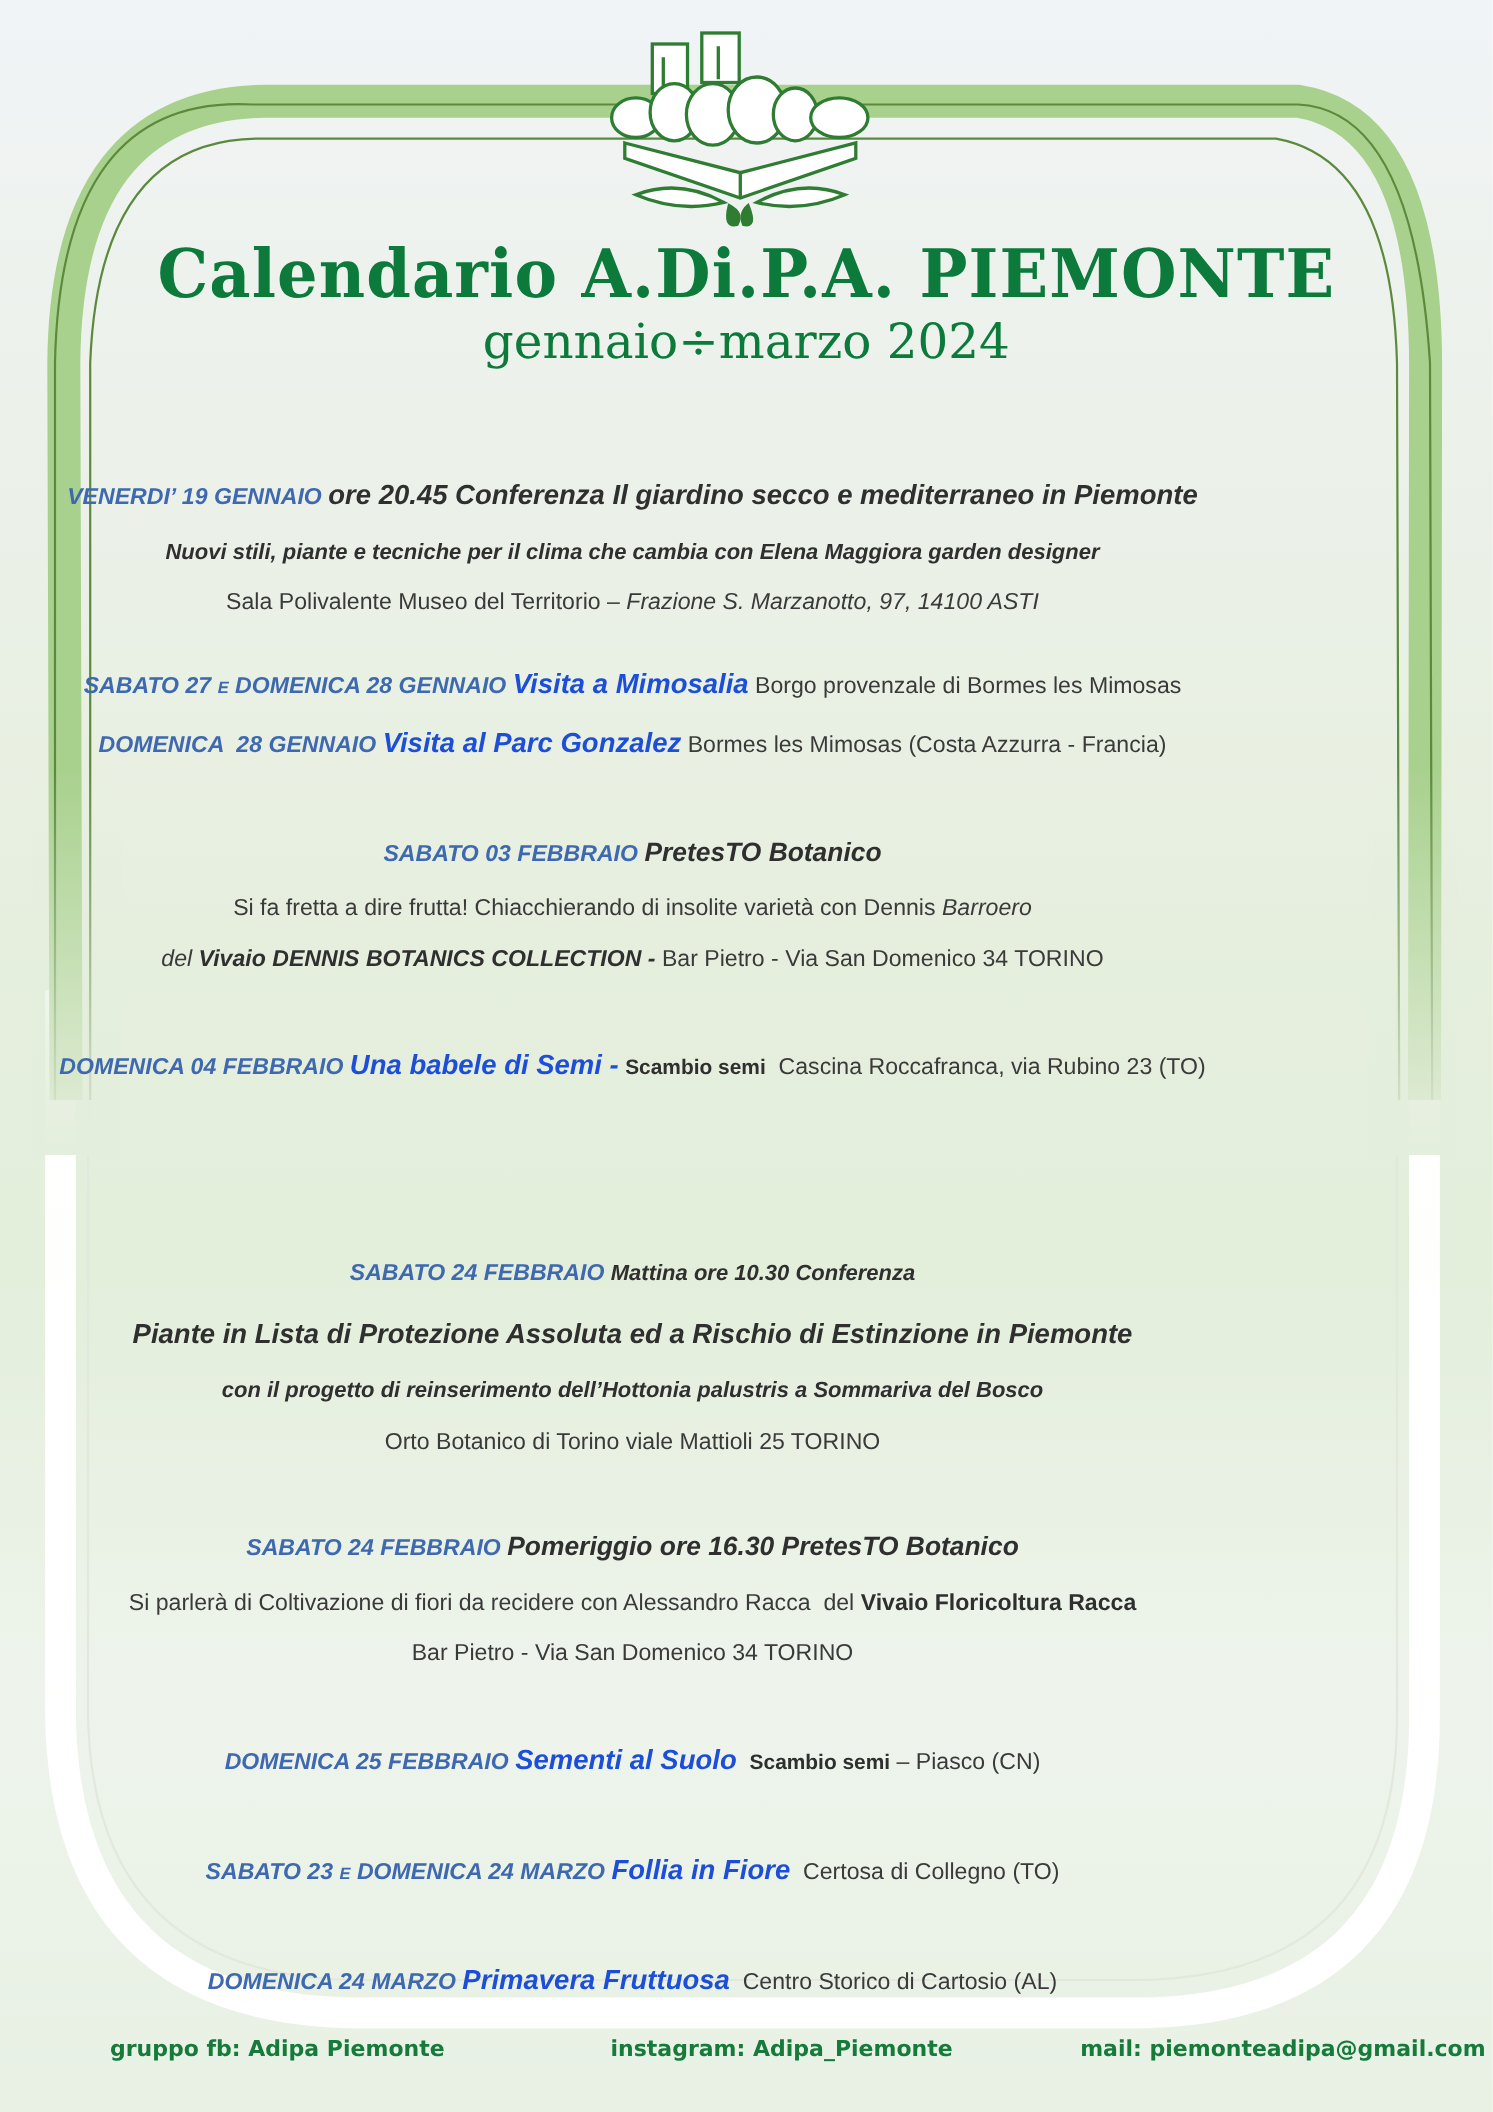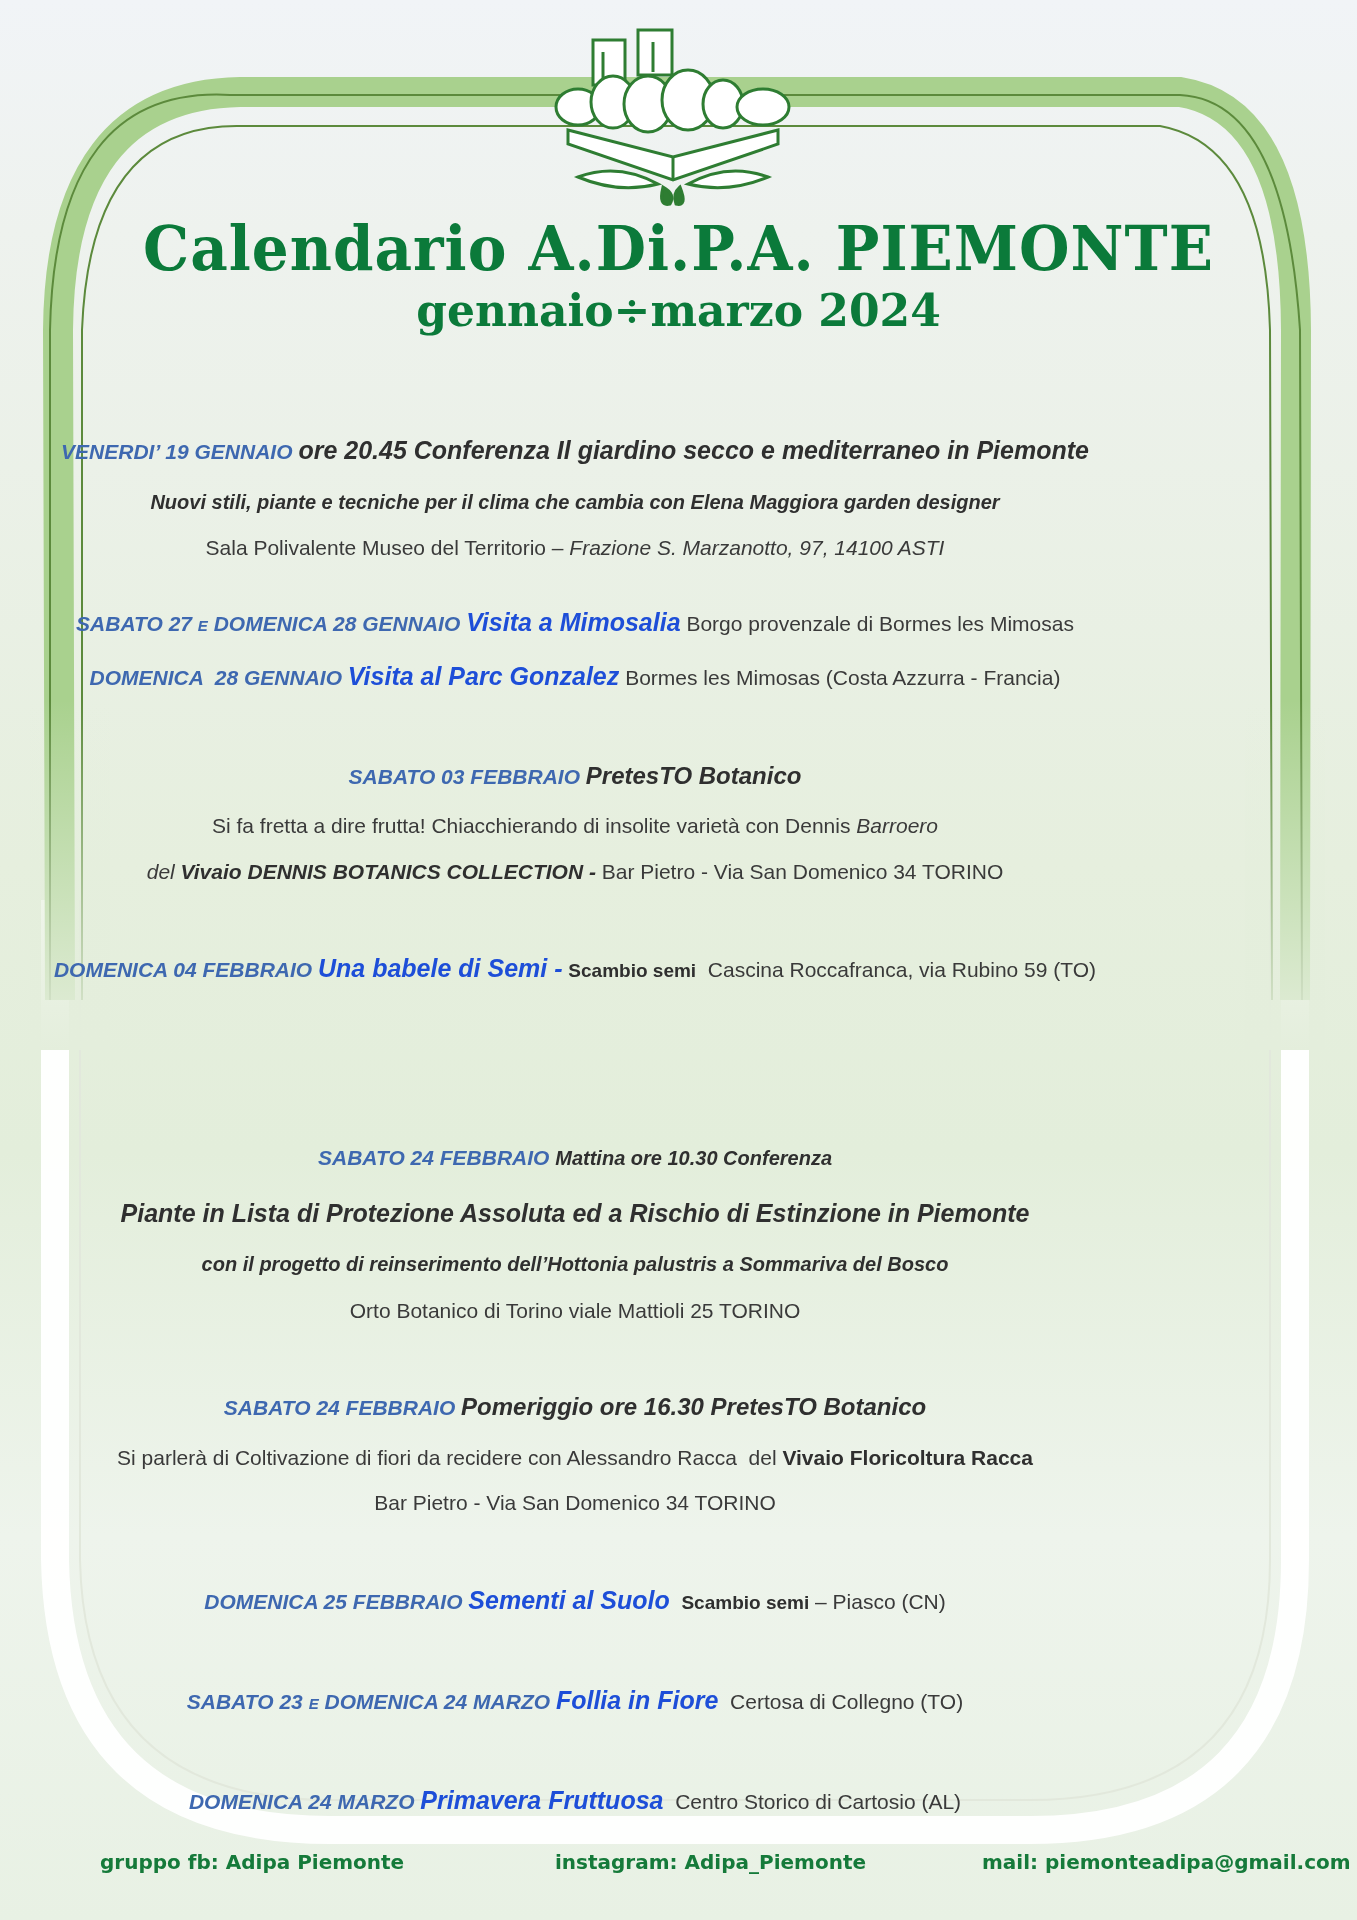--- a/index.html
+++ b/index.html
@@ -13,21 +13,21 @@
   #frame-svg { position: absolute; left: 0; top: 0; width: 1357px; height: 1920px; }
   .logo { position: absolute; left: 548px; top: 12px; width: 260px; height: 200px; }
   .title-block { position: absolute; left: 0; top: 215px; width: 1357px; text-align: center; }
   .title {
     font-family: "DejaVu Serif", "Liberation Serif", serif;
     font-weight: bold; color: #0b7a3a; font-size: 58px; letter-spacing: 1px;
     transform: scaleY(1.05);
   }
   .subtitle {
     font-family: "DejaVu Serif", "Liberation Serif", serif;
-    font-weight: bold; color: #0b7a3a; font-size: 44px; margin-top: 2px;
+    font-weight: normal; color: #0b7a3a; font-size: 44px; margin-top: 2px;
   }
   .line {
     position: absolute; left: 0; width: 1150px; text-align: center;
     font-size: 21px; color: #3a3a3a; white-space: nowrap;
   }
   .date { color: #3e68b0; font-weight: bold; font-style: italic; font-size: 21px; }
   .date .small { font-size: 15px; }
   .ev { font-weight: bold; font-style: italic; font-size: 25px; color: #1d4ed8; }
   .evs { font-weight: bold; font-style: italic; font-size: 21px; color: #2f2f2f; }
   .b { font-weight: bold; color: #2f2f2f; }
@@ -112,21 +112,21 @@
   <span>Si fa fretta a dire frutta! Chiacchierando di insolite varietà con Dennis </span><span class="i">Barroero</span>
 </div>
 <div class="line" style="top:860px">
   <span class="i">del </span><span class="bi">Vivaio DENNIS BOTANICS COLLECTION -</span><span> Bar Pietro - Via San Domenico 34 TORINO</span>
 </div>
 
 <div class="line" style="top:954px">
   <span class="date">DOMENICA 04 FEBBRAIO</span>
   <span class="ev">Una babele di Semi -</span>
   <span class="b" style="font-size:19px">Scambio semi</span>
-  &nbsp;<span>Cascina Roccafranca, via Rubino 59 (TO)</span>
+  &nbsp;<span>Cascina Roccafranca, via Rubino 23 (TO)</span>
 </div>
 
 <div class="line" style="top:1146px">
   <span class="date">SABATO 24 FEBBRAIO</span>
   <span class="evs" style="font-size:20px">Mattina ore 10.30 Conferenza</span>
 </div>
 <div class="line bi" style="top:1199px;font-size:25px">Piante in Lista di Protezione Assoluta ed a Rischio di Estinzione in Piemonte</div>
 <div class="line bi" style="top:1253px;font-size:20px">con il progetto di reinserimento dell’Hottonia palustris a Sommariva del Bosco</div>
 <div class="line" style="top:1299px">Orto Botanico di Torino viale Mattioli 25 TORINO</div>
 

